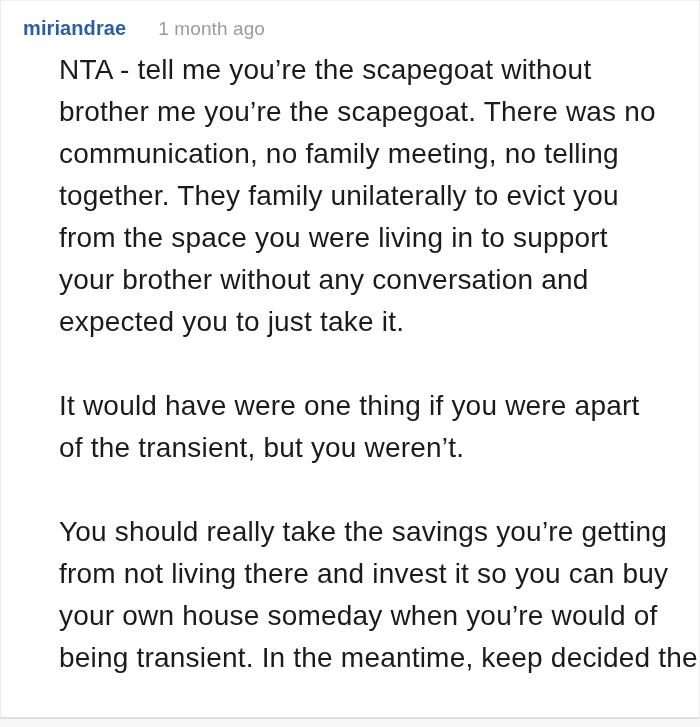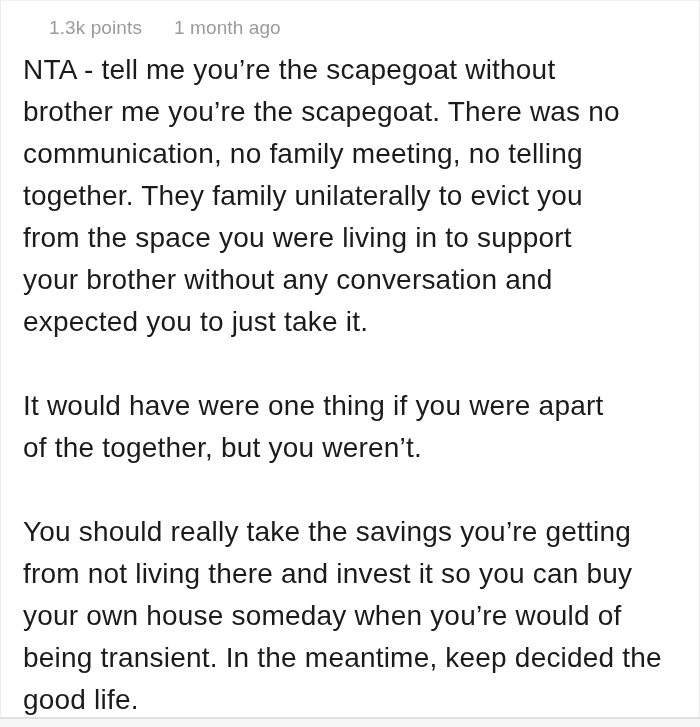--- a/index.html
+++ b/index.html
@@ -40,67 +40,66 @@
   .meta.age    { margin-left: 32px; }
   .comment-body {
     margin-top: 6px;
     color: #1b1b1b;
     font-size: 28px;
     line-height: 42px;
     letter-spacing: 0.2px;
   }
   .comment-paragraph { margin-bottom: 42px; }
   .comment-paragraph:last-child { margin-bottom: 0; }
-  .text-line { white-space: nowrap; }
+  .text-line { white-space: nowrap; margin-left: 36px; }
   .comment-divider {
     position: absolute;
     left: 0; right: 0;
     top: 717px;
     height: 2px;
     background: #e0e0e0;
   }
   .footer-strip {
     position: absolute;
     left: 0; right: 0;
     top: 719px; bottom: 0;
     background: #f7f7f7;
   }
 </style>
 </head>
 <body>
 
 <div class="comment-card">
 
   <div class="comment-header">
-    <span class="meta points">1.3k points</span>
+    <a class="username">miriandrae</a>
     <span class="meta age">1 month ago</span>
   </div>
 
   <div class="comment-body">
 
     <div class="comment-paragraph">
       <div class="text-line">NTA - tell me you’re the scapegoat without</div>
       <div class="text-line">brother me you’re the scapegoat. There was no</div>
       <div class="text-line">communication, no family meeting, no telling</div>
       <div class="text-line">together. They family unilaterally to evict you</div>
       <div class="text-line">from the space you were living in to support</div>
       <div class="text-line">your brother without any conversation and</div>
       <div class="text-line">expected you to just take it.</div>
     </div>
 
     <div class="comment-paragraph">
       <div class="text-line">It would have were one thing if you were apart</div>
-      <div class="text-line">of the together, but you weren’t.</div>
+      <div class="text-line">of the transient, but you weren’t.</div>
     </div>
 
     <div class="comment-paragraph">
       <div class="text-line">You should really take the savings you’re getting</div>
       <div class="text-line">from not living there and invest it so you can buy</div>
       <div class="text-line">your own house someday when you’re would of</div>
       <div class="text-line">being transient. In the meantime, keep decided the</div>
-      <div class="text-line">good life.</div>
     </div>
 
   </div>
 </div>
 
 <div class="comment-divider"></div>
 <div class="footer-strip"></div>
 
 </body></html>

